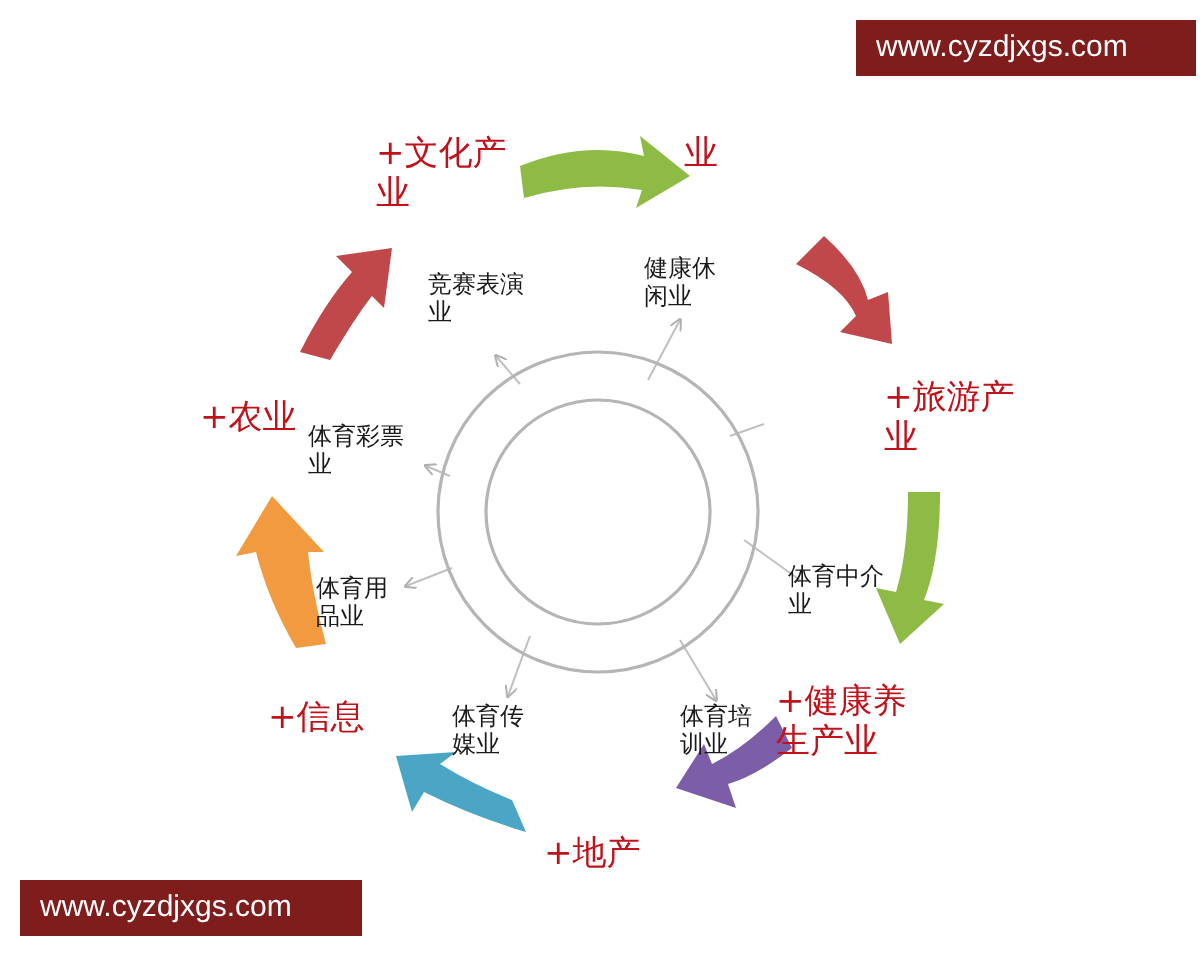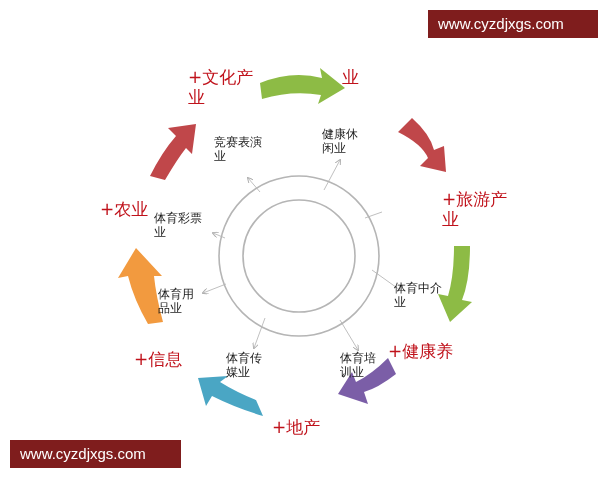--- a/index.html
+++ b/index.html
@@ -67,20 +67,21 @@
   </div>
   <div class="lbl outer-lbl" style="left:342px; top:68px; width:72px;">
     <div>业</div>
   </div>
   <div class="lbl outer-lbl" style="left:442px; top:190px; width:72px;">
     <div>+旅游产</div>
     <div>业</div>
   </div>
   <div class="lbl outer-lbl" style="left:388px; top:342px; width:72px;">
     <div>+健康养</div>
+    <div>生产业</div>
   </div>
   <div class="lbl outer-lbl" style="left:272px; top:418px; width:56px;">
     <div>+地产</div>
   </div>
   <div class="lbl outer-lbl" style="left:134px; top:350px; width:56px;">
     <div>+信息</div>
   </div>
   <div class="lbl outer-lbl" style="left:100px; top:200px; width:56px;">
     <div>+农业</div>
   </div>

